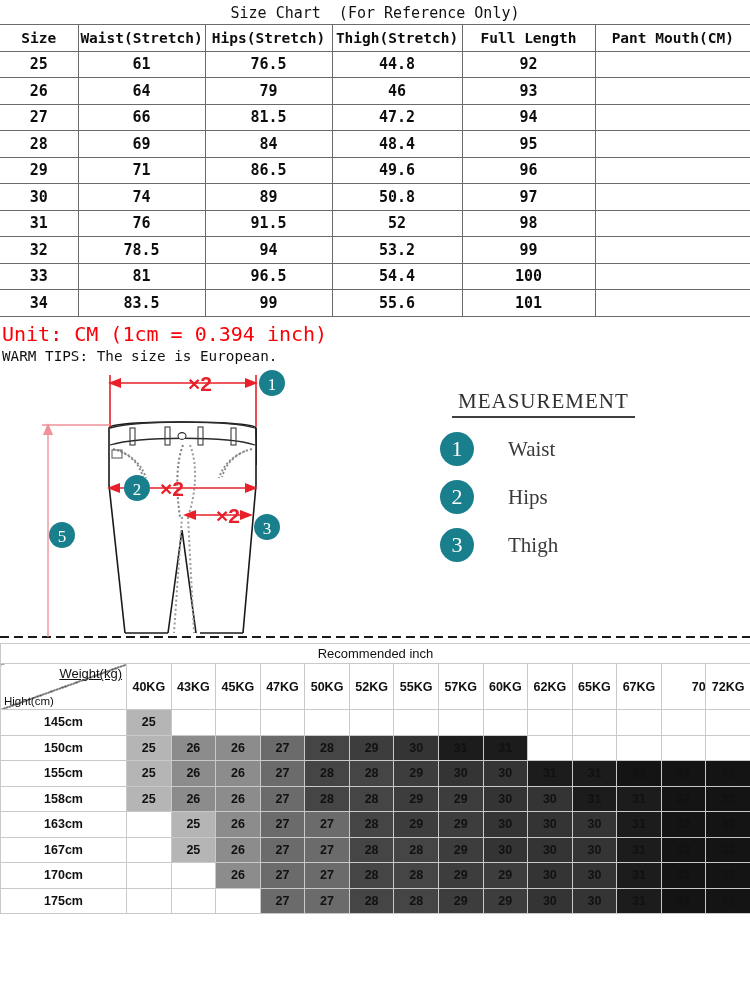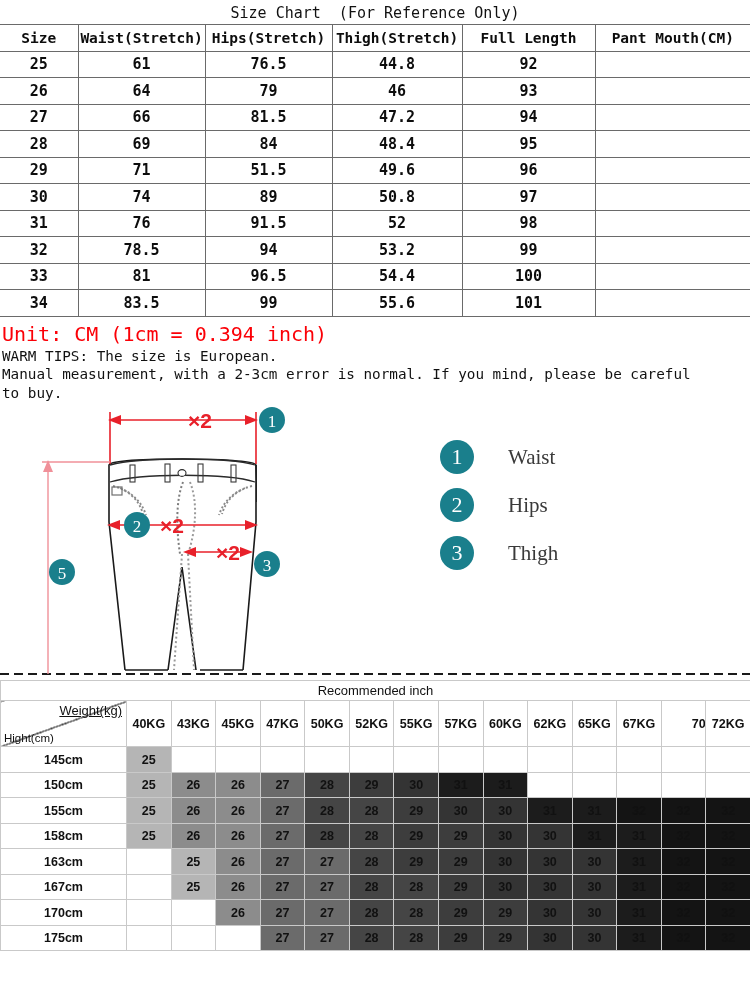--- a/index.html
+++ b/index.html
@@ -204,21 +204,21 @@
           <td>28</td>
           <td>69</td>
           <td>84</td>
           <td>48.4</td>
           <td>95</td>
           <td></td>
         </tr>
         <tr>
           <td>29</td>
           <td>71</td>
-          <td>51.5</td>
+          <td>86.5</td>
           <td>49.6</td>
           <td>96</td>
           <td></td>
         </tr>
         <tr>
           <td>30</td>
           <td>74</td>
           <td>89</td>
           <td>50.8</td>
           <td>97</td>
@@ -256,22 +256,20 @@
           <td>101</td>
           <td></td>
         </tr>
       </tbody>
   </table>
 
   <div class="notes">
     <div class="unit-line">Unit: CM (1cm = 0.394 inch)</div>
     <div id="note-lines">
         <div class="note-line">WARM TIPS: The size is European.</div>
-        <div class="note-line">Manual measurement, with a 2-3cm error is normal. If you mind, please be careful
-to buy.</div>
       </div>
   </div>
 
   <div class="measure-area">
     <svg class="measure-svg" width="750" height="278" viewBox="0 0 750 278">
 
       <g fill="#ffffff" stroke="#1a1a1a" stroke-width="1.6">
         <path d="M108 62 L108 268 L168 268 L185 140 L200 268 L258 268 L258 62 Z" fill="#fff" stroke="none"></path>
         <path d="M109 63 C109 55 255 55 256 63 L256 100"></path>
         <path d="M109 63 L109 120 L125 268"></path>
@@ -355,20 +353,21 @@
         <circle cx="62" cy="170" r="13" fill="#1a7f8c"></circle>
         <text x="62" y="177" text-anchor="middle" font-family="Liberation Serif, serif" font-size="17" fill="#ffffff">5</text>
       </g>
 
       <text x="200" y="26" text-anchor="middle" font-family="Liberation Sans, sans-serif" font-weight="bold" font-size="21" fill="#e8202a">×2</text>
       <text x="172" y="131" text-anchor="middle" font-family="Liberation Sans, sans-serif" font-weight="bold" font-size="21" fill="#e8202a">×2</text>
       <text x="228" y="158" text-anchor="middle" font-family="Liberation Sans, sans-serif" font-weight="bold" font-size="21" fill="#e8202a">×2</text>
     </svg>
 
     <div class="legend">
+      <div class="legend-title">MEASUREMENT</div>
       <div id="legend-rows">
           <div class="legend-row">
             <div class="legend-badge">1</div>
             <div class="legend-label">Waist</div>
           </div>
           <div class="legend-row">
             <div class="legend-badge">2</div>
             <div class="legend-label">Hips</div>
           </div>
           <div class="legend-row">

